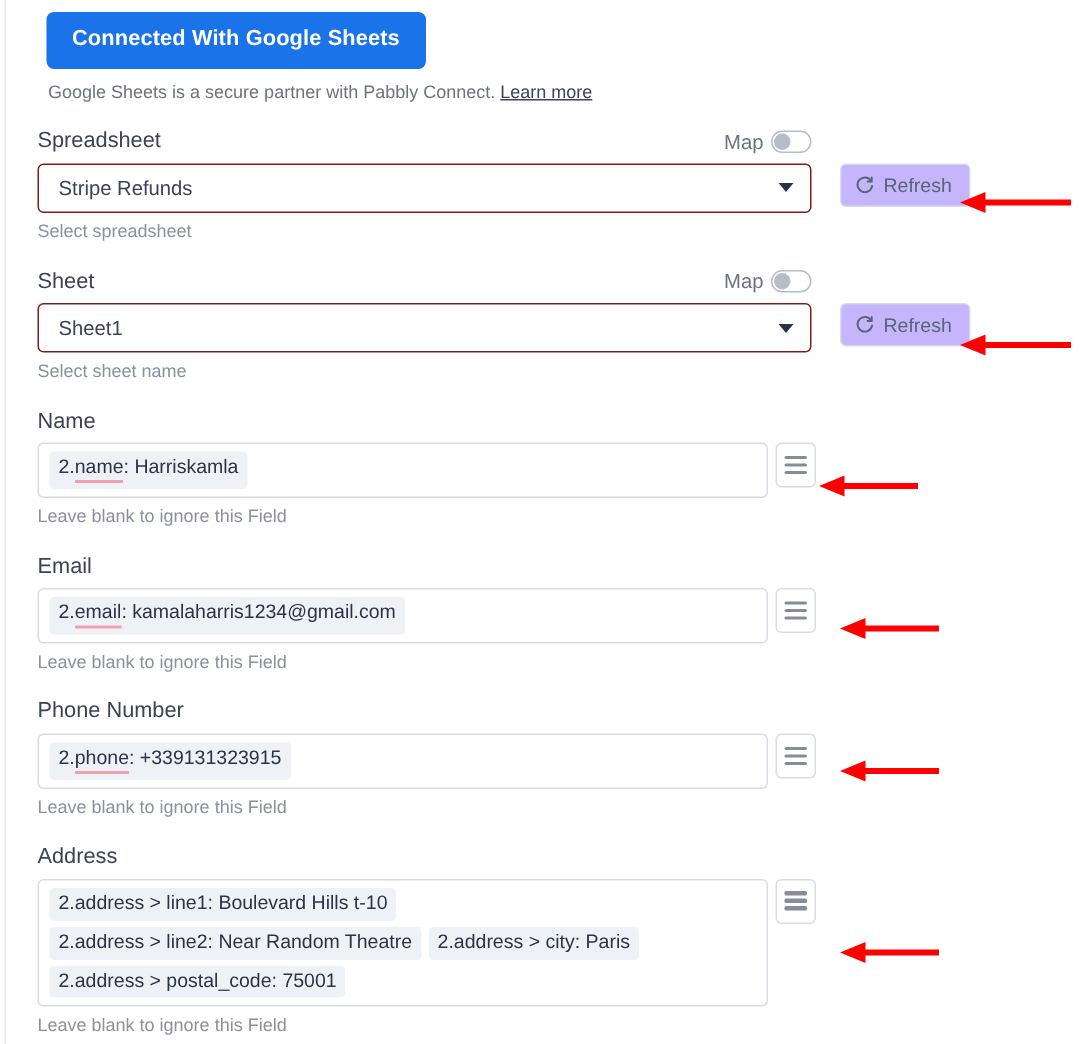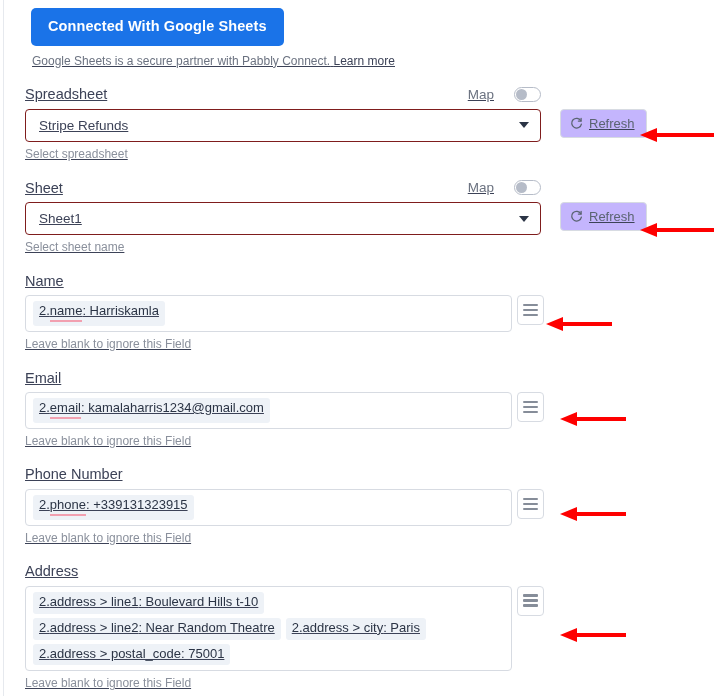--- a/index.html
+++ b/index.html
@@ -16,21 +16,21 @@
   #panel {
     position: absolute;
     left: 3px;
     top: 0;
     width: 723px;
     height: 696px;
     background: #ffffff;
     border-left: 1px solid #e6e9ee;
     overflow: hidden;
   }
-  .inner { padding: 0 0 0 21px; text-decoration: underline; }
+  .inner { padding: 0 0 0 21px; }
 
   
   .connected-btn {
     display: inline-block;
     margin: 8px 0 0 6px;
     background: #1a73e8;
     color: #ffffff;
     font-size: 14.5px;
     font-weight: bold;
     letter-spacing: .1px;
@@ -58,21 +58,21 @@
     align-items: flex-end;
     justify-content: space-between;
     width: 516px;
     margin-bottom: 7px;
   }
   .field-label {
     font-size: 14.5px;
     color: #3c4257;
     line-height: 1;
   }
-  .map-wrap { display: flex; align-items: center; gap: 20px; }
+  .map-wrap { display: flex; align-items: center; gap: 5px; }
   .map-label { font-size: 13.5px; color: #6b7280; }
   .toggle {
     width: 27px; height: 15px;
     border-radius: 8px;
     background: #ffffff;
     border: 1.4px solid #b6bcc8;
     position: relative;
     cursor: pointer;
     flex: none;
   }

